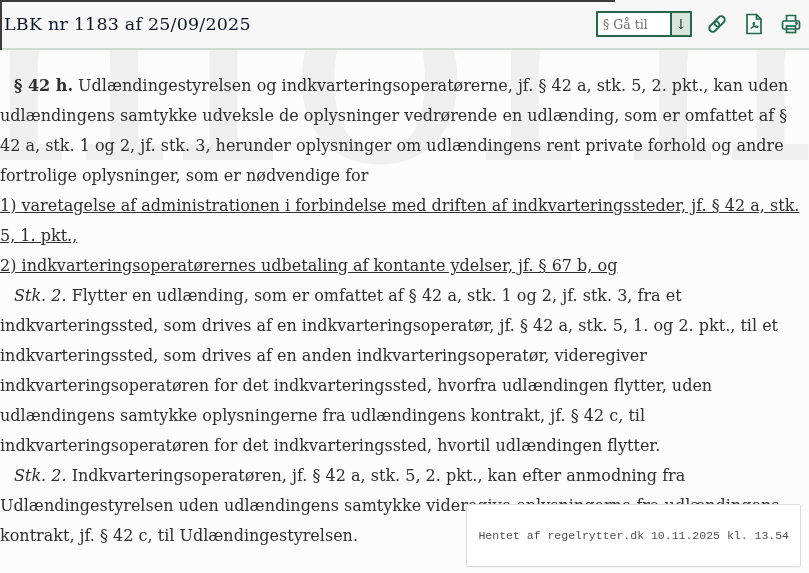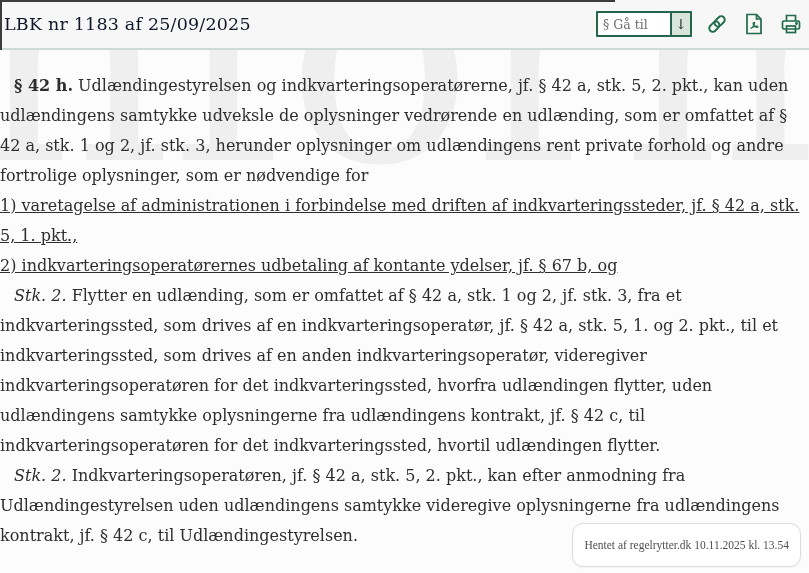--- a/index.html
+++ b/index.html
@@ -56,22 +56,22 @@
   }
   .doc p { margin:0; }
   .para { text-indent:14px; }
   .list-line { text-indent:0;text-decoration:underline; }
   .sect-label { font-weight:700; }
   .stk-label { font-style:italic; }
 
   
   .stamp {
     position:absolute; right:8px; bottom:6px; z-index:25;
-    background:#ffffff; border:1px solid #dcdcdc; border-radius:11px;
-    padding:15px 11px; font-family:Liberation Serif, serif;
+    background:#ffffff; border:1px solid #dcdcdc; border-radius:2px;
+    padding:24px 11px; font-family:Liberation Mono, monospace;
     font-size:11.5px; color:#4f4f4f; box-shadow:0 1px 2px rgba(0,0,0,0.04);
   }
 </style>
 </head>
 <body>
 
 <div class="page">
 
   <div class="top-edge"></div>
   <div class="left-edge"></div>

